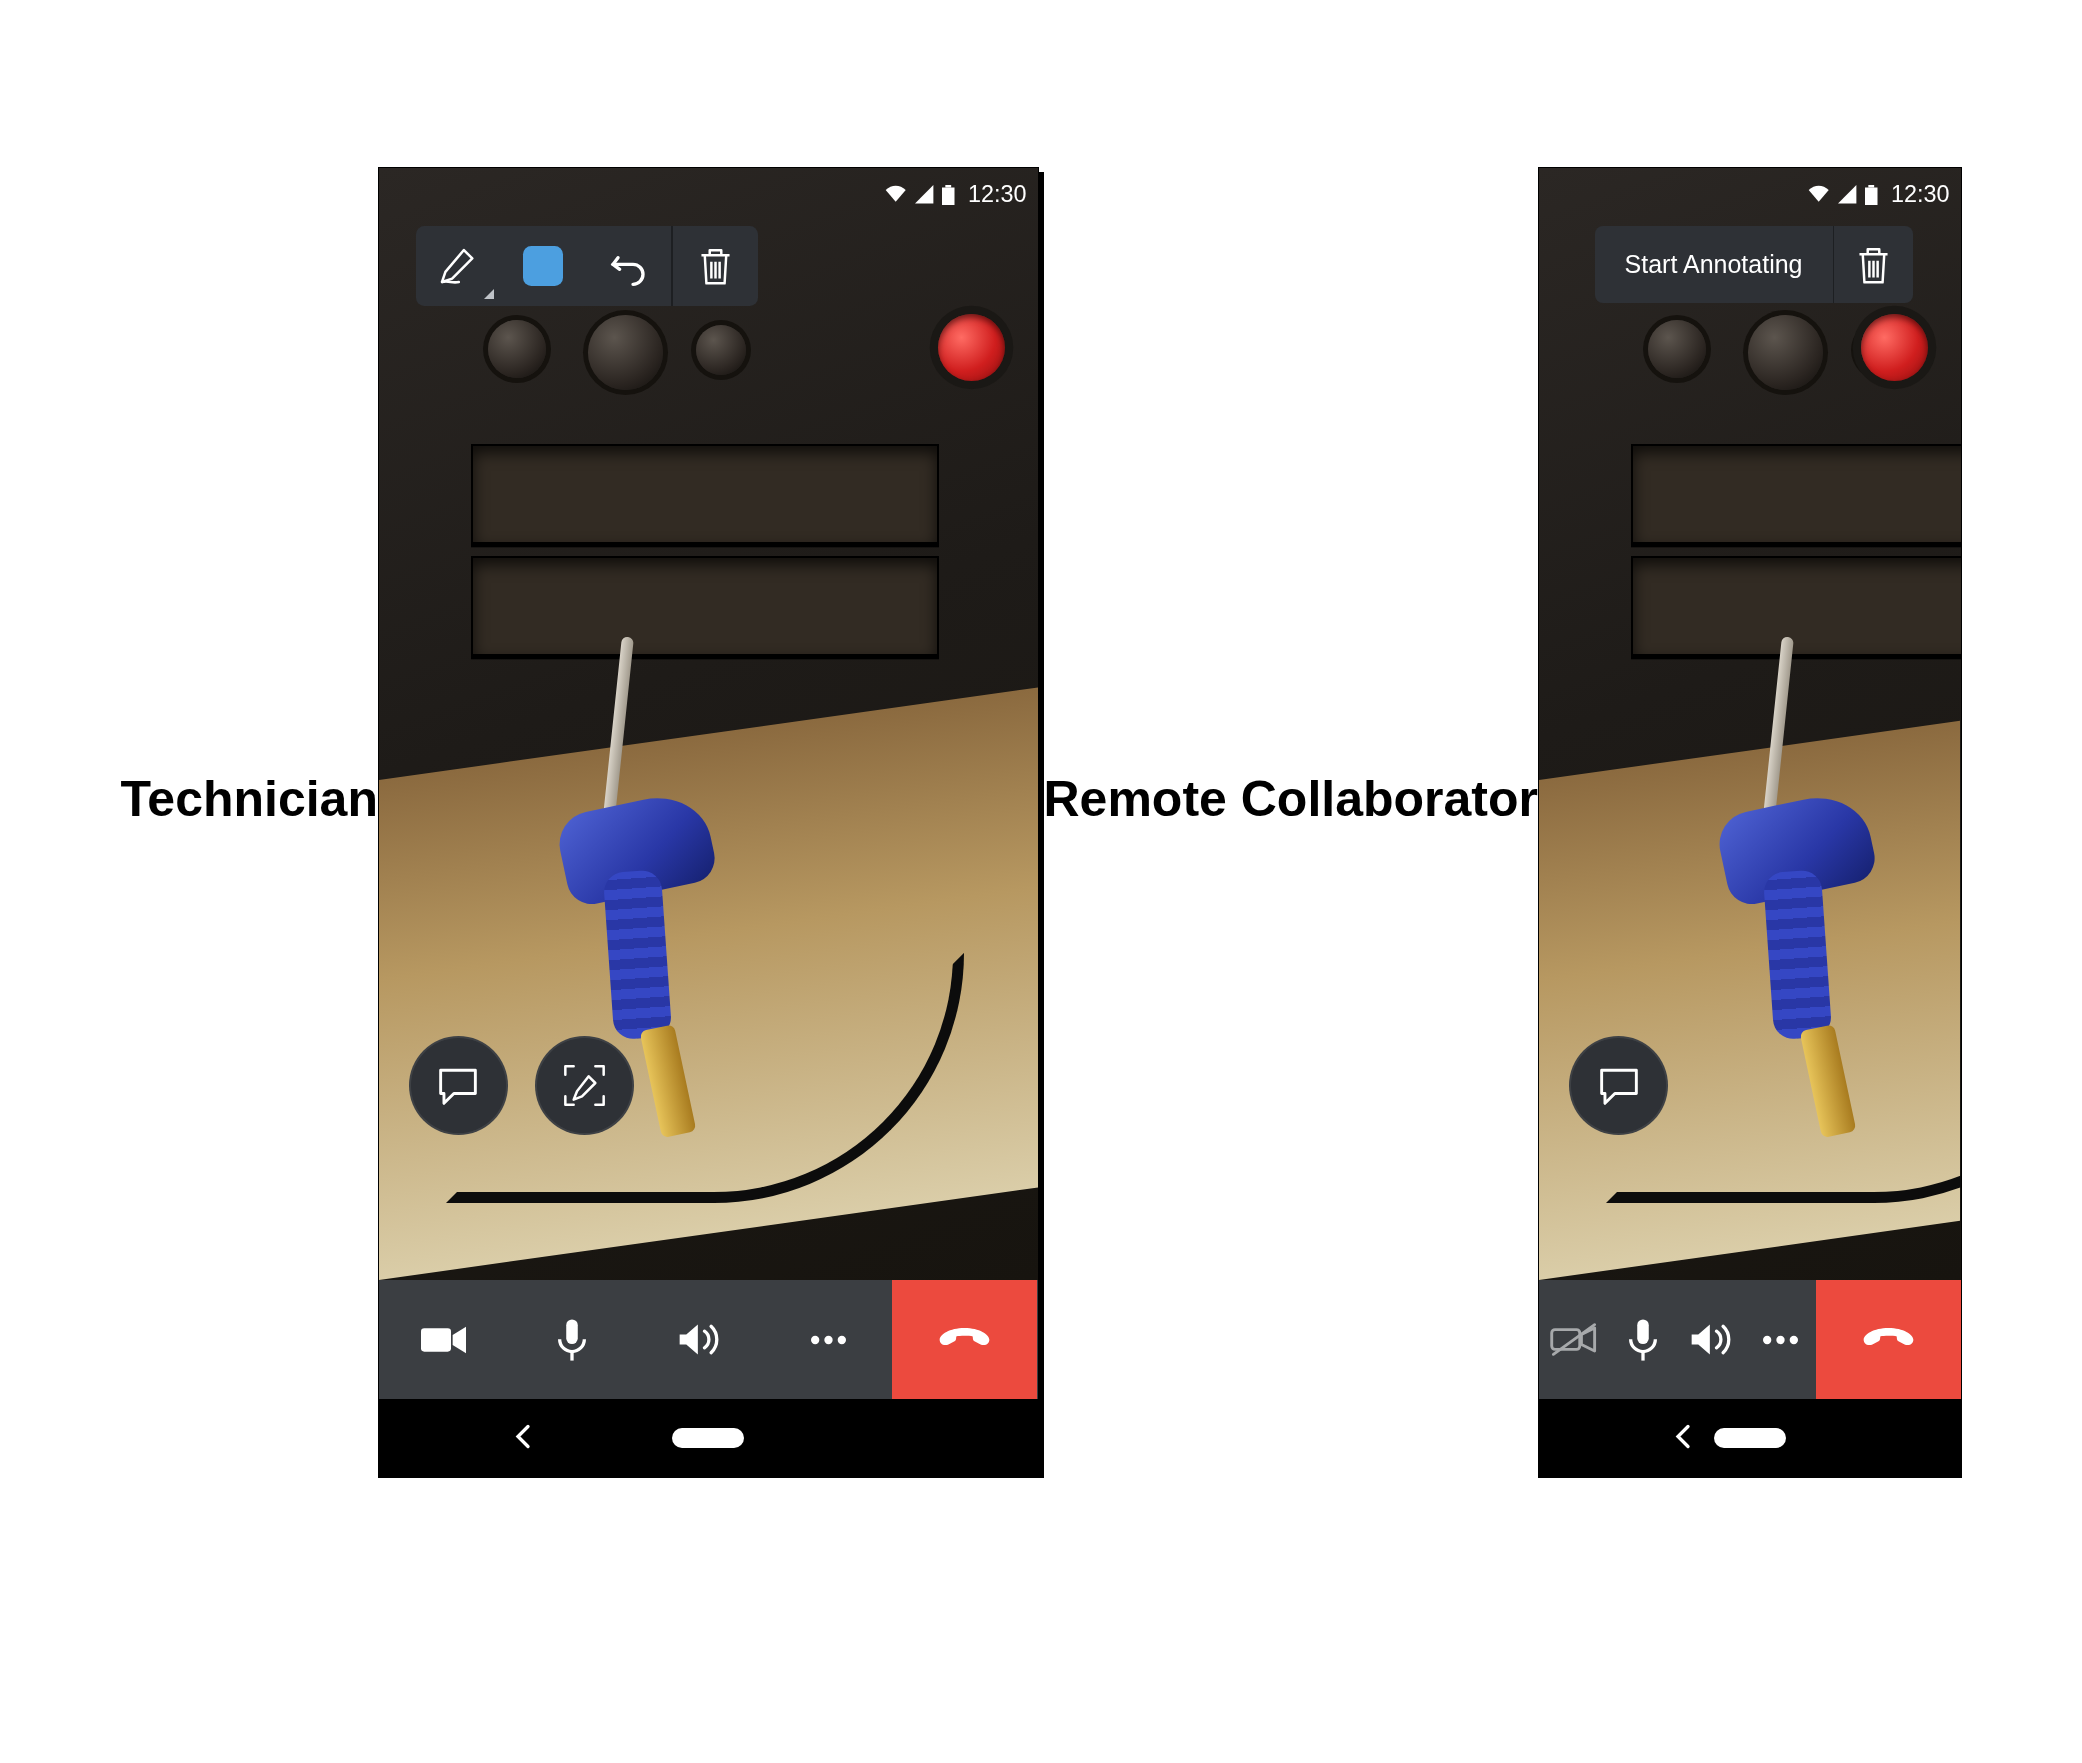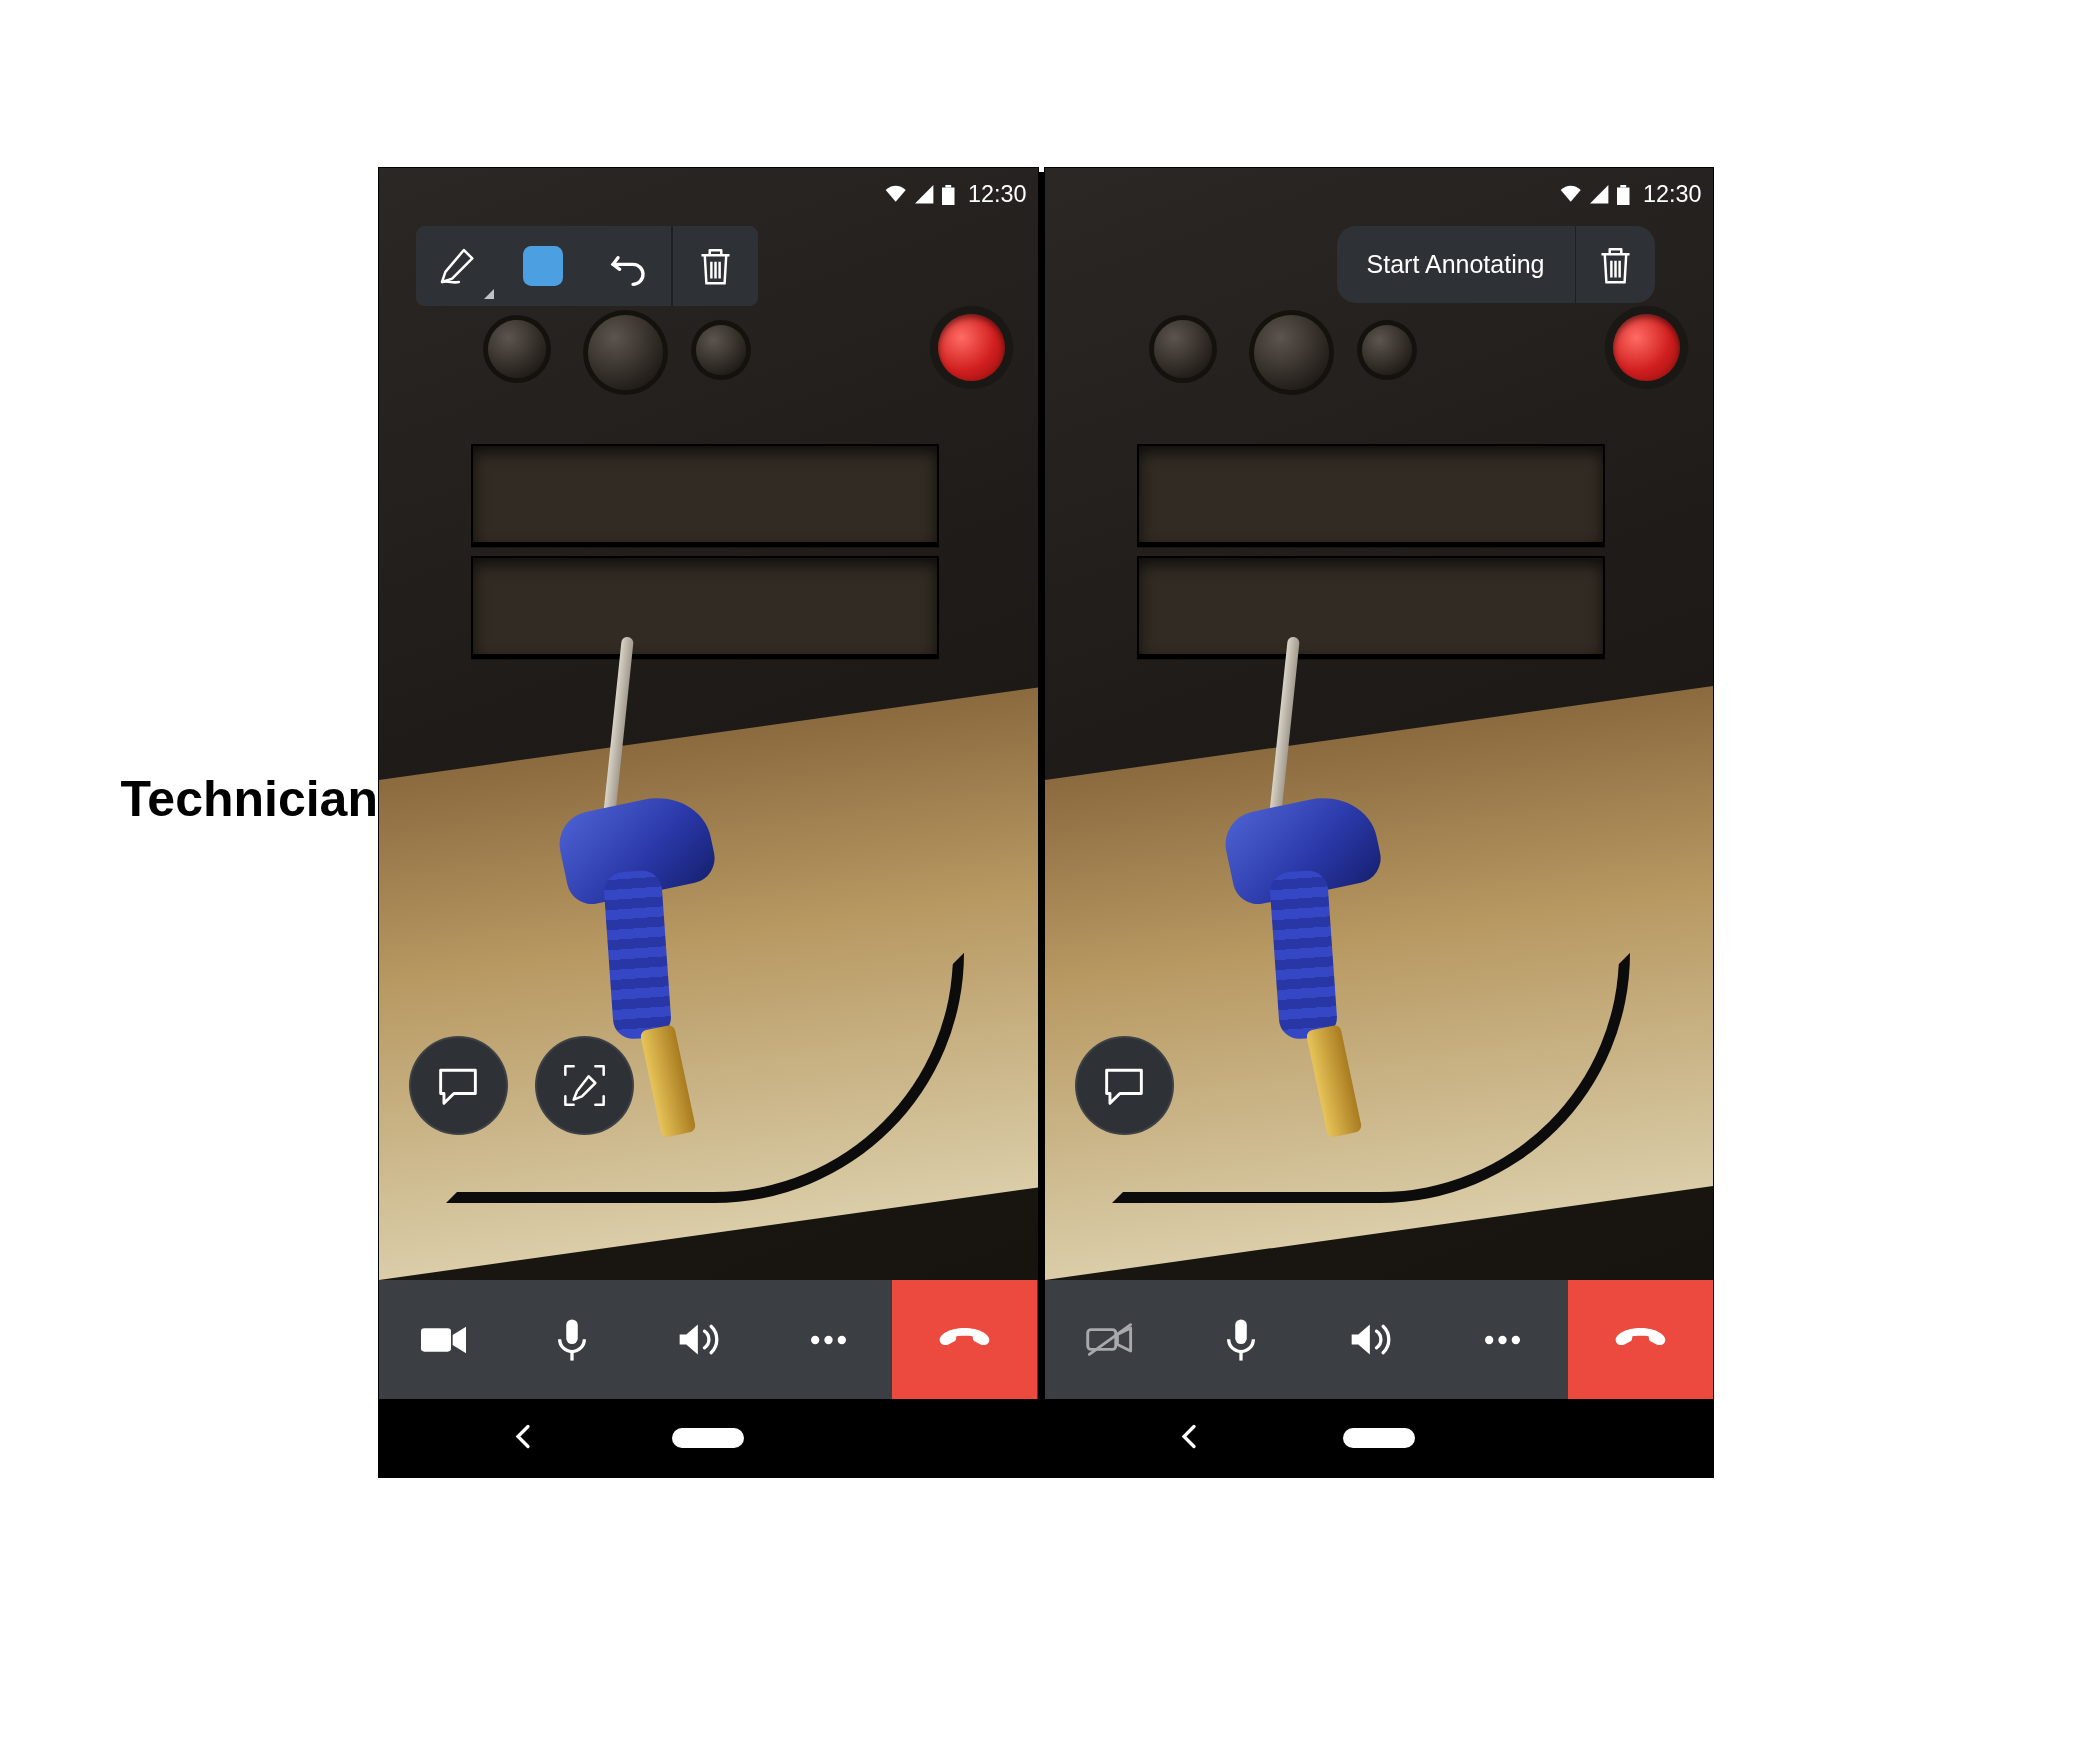--- a/index.html
+++ b/index.html
@@ -170,24 +170,24 @@
   }
   .small-triangle {
     position:absolute; bottom:6.7px; right:6.7px;
     width:0;height:0;
     border-left:10px solid transparent;
     border-bottom:10px solid #bfc3c8;
   }
   
   .start-pill {
     position:absolute;
-    top: 58px; right: 58px;
+    top: 58px; right: 48px;
     display:flex; align-items:center;
     background:#2e3136;
-    border-radius:19px;
+    border-radius:8px;
     overflow:hidden;
     z-index:20;
   }
   .start-pill .label-btn {
     padding: 0 30px;
     height:77px;
     display:flex; align-items:center;
     color:#fff;
     font-size:25px;
     cursor:pointer;
@@ -378,20 +378,21 @@
             </svg>
         </span>
         <div class="nav-home"></div>
       </div>
     </div>
   </div>
 
   <div class="divider"></div>
 
   <div class="col">
+    <div class="heading">Remote Collaborator</div>
 
     <div class="phone">
       <div class="feed">
         <div class="knob k1"></div>
         <div class="knob k2"></div>
         <div class="knob k3"></div>
         <div class="drawer d1"></div>
         <div class="drawer d2"></div>
         <div class="hose"></div>
         <div class="airgun">

